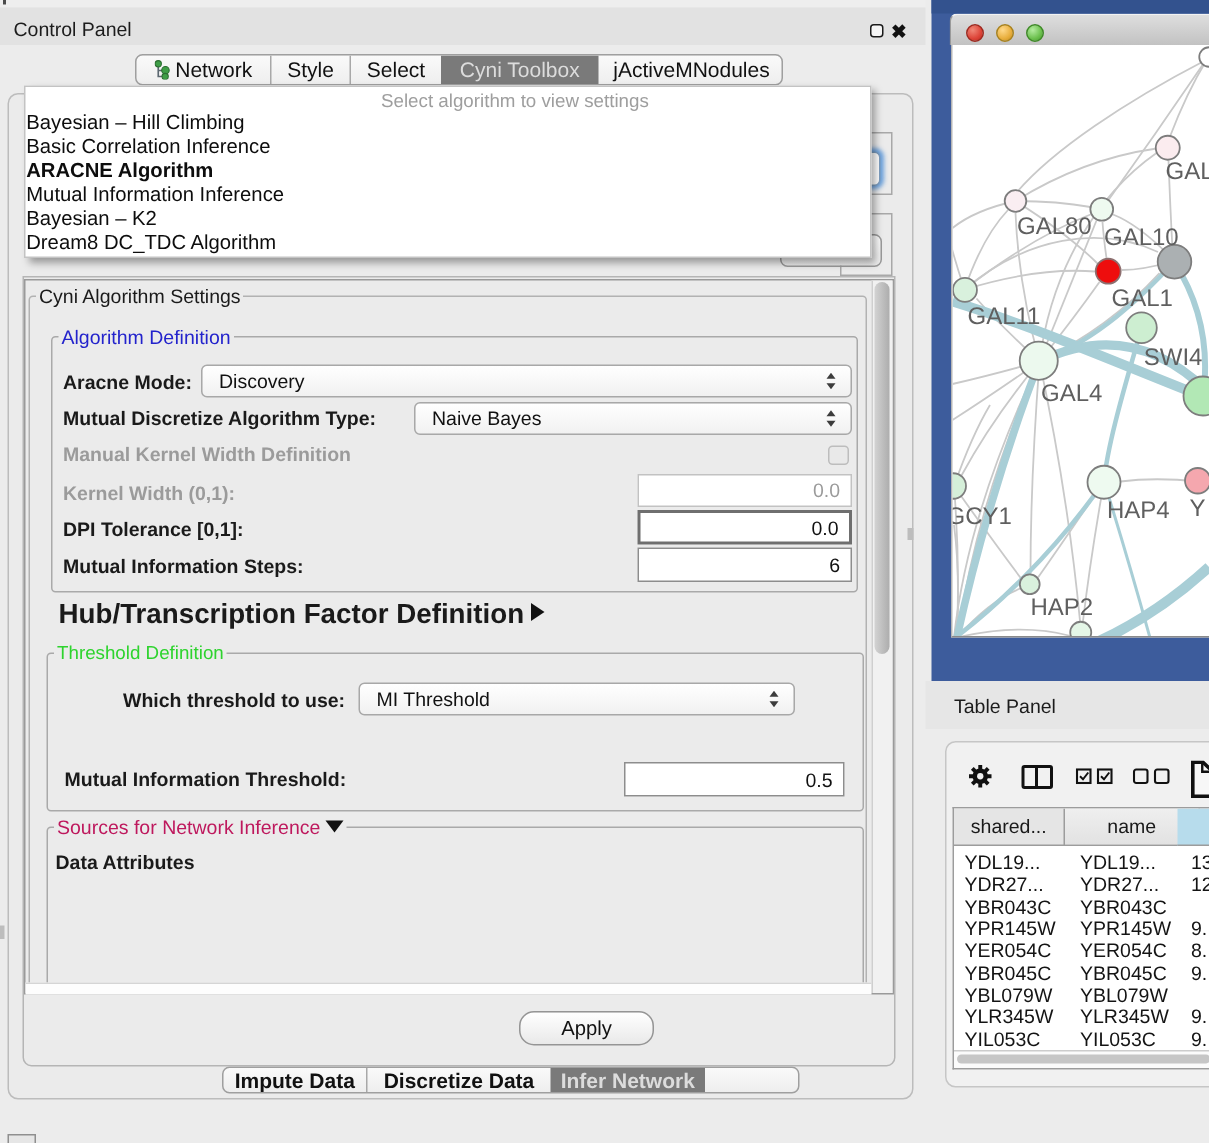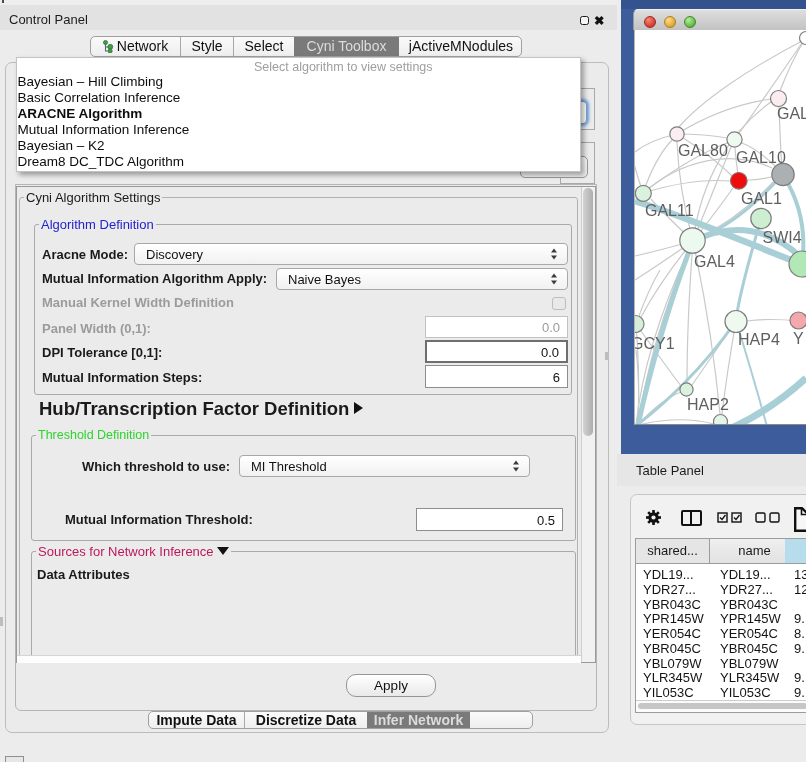--- a/index.html
+++ b/index.html
@@ -60,31 +60,31 @@
     <span class="gt" style="color:#2323cc;">Algorithm Definition</span>
   </div>
   <div class="lbl ab" style="left:25px;top:60px;">Aracne Mode:</div>
   <div class="combo" style="left:117px;top:56px;width:432px;height:20px;">
       <span class="ct">Discovery</span>
       <span class="spin">
         <span class="u"></span>
         <span class="d"></span>
       </span>
     </div>
-  <div class="lbl ab" style="left:25px;top:84px;">Mutual Information Algorithm Apply:</div>
+  <div class="lbl ab" style="left:25px;top:84px;">Mutual Discretize Algorithm Type:</div>
   <div class="combo" style="left:259px;top:81px;width:290px;height:20px;">
       <span class="ct">Naive Bayes</span>
       <span class="spin">
         <span class="u"></span>
         <span class="d"></span>
       </span>
     </div>
   <div class="lbl ab dis" style="left:25px;top:108px;">Manual Kernel Width Definition</div>
   <div class="ab" style="left:535px;top:110px;width:12px;height:11px;background:#e9e9e9;border:1px solid #bdbdbd;border-radius:3px;"></div>
-  <div class="lbl ab dis" style="left:25px;top:134px;">Panel Width (0,1):</div>
+  <div class="lbl ab dis" style="left:25px;top:134px;">Kernel Width (0,1):</div>
   <div class="field" style="left:408px;top:129px;width:143px;height:22px;border:1px solid #c2c2c2;box-sizing:border-box;color:#9b9b9b;">
       <span>0.0</span>
     </div>
   <div class="lbl ab" style="left:25px;top:158px;">DPI Tolerance [0,1]:</div>
   <div class="field" style="left:408px;top:153px;width:143px;height:23px;border:2px solid #6f6f6f;box-sizing:border-box;color:#111;">
       <span>0.0</span>
     </div>
   <div class="lbl ab" style="left:25px;top:183px;">Mutual Information Steps:</div>
   <div class="field" style="left:408px;top:178px;width:143px;height:23px;border:1px solid #8d8d8d;box-sizing:border-box;color:#111;">
       <span>6</span>
@@ -97,21 +97,21 @@
     <span class="gt" style="color:#2ed32e;font-size:12.5px;">Threshold Definition</span>
   </div>
   <div class="lbl ab" style="left:65px;top:272px;">Which threshold to use:</div>
   <div class="combo" style="left:222px;top:268px;width:289px;height:20px;">
       <span class="ct">MI Threshold</span>
       <span class="spin">
         <span class="u"></span>
         <span class="d"></span>
       </span>
     </div>
-  <div class="lbl ab" style="left:48px;top:325px;">Mutual Information Threshold:</div>
+  <div class="lbl ab" style="left:26px;top:325px;">Mutual Information Threshold:</div>
   <div class="field" style="left:399px;top:321px;width:147px;height:23px;border:1px solid #8d8d8d;box-sizing:border-box;color:#111;">
       <span>0.5</span>
     </div>
 
   <div class="grp" style="left:14px;top:364px;width:543px;height:120px;border-color:#a9a9a9;">
     <span class="gt" style="color:#be185d;">Sources for Network Inference <span style="display:inline-block;width:0;height:0;border-left:6.5px solid transparent;border-right:6.5px solid transparent;border-top:8px solid #111;vertical-align:1px;"></span></span>
   </div>
   <div class="lbl ab" style="left:20px;top:380px;">Data Attributes</div>
 </div>
 

